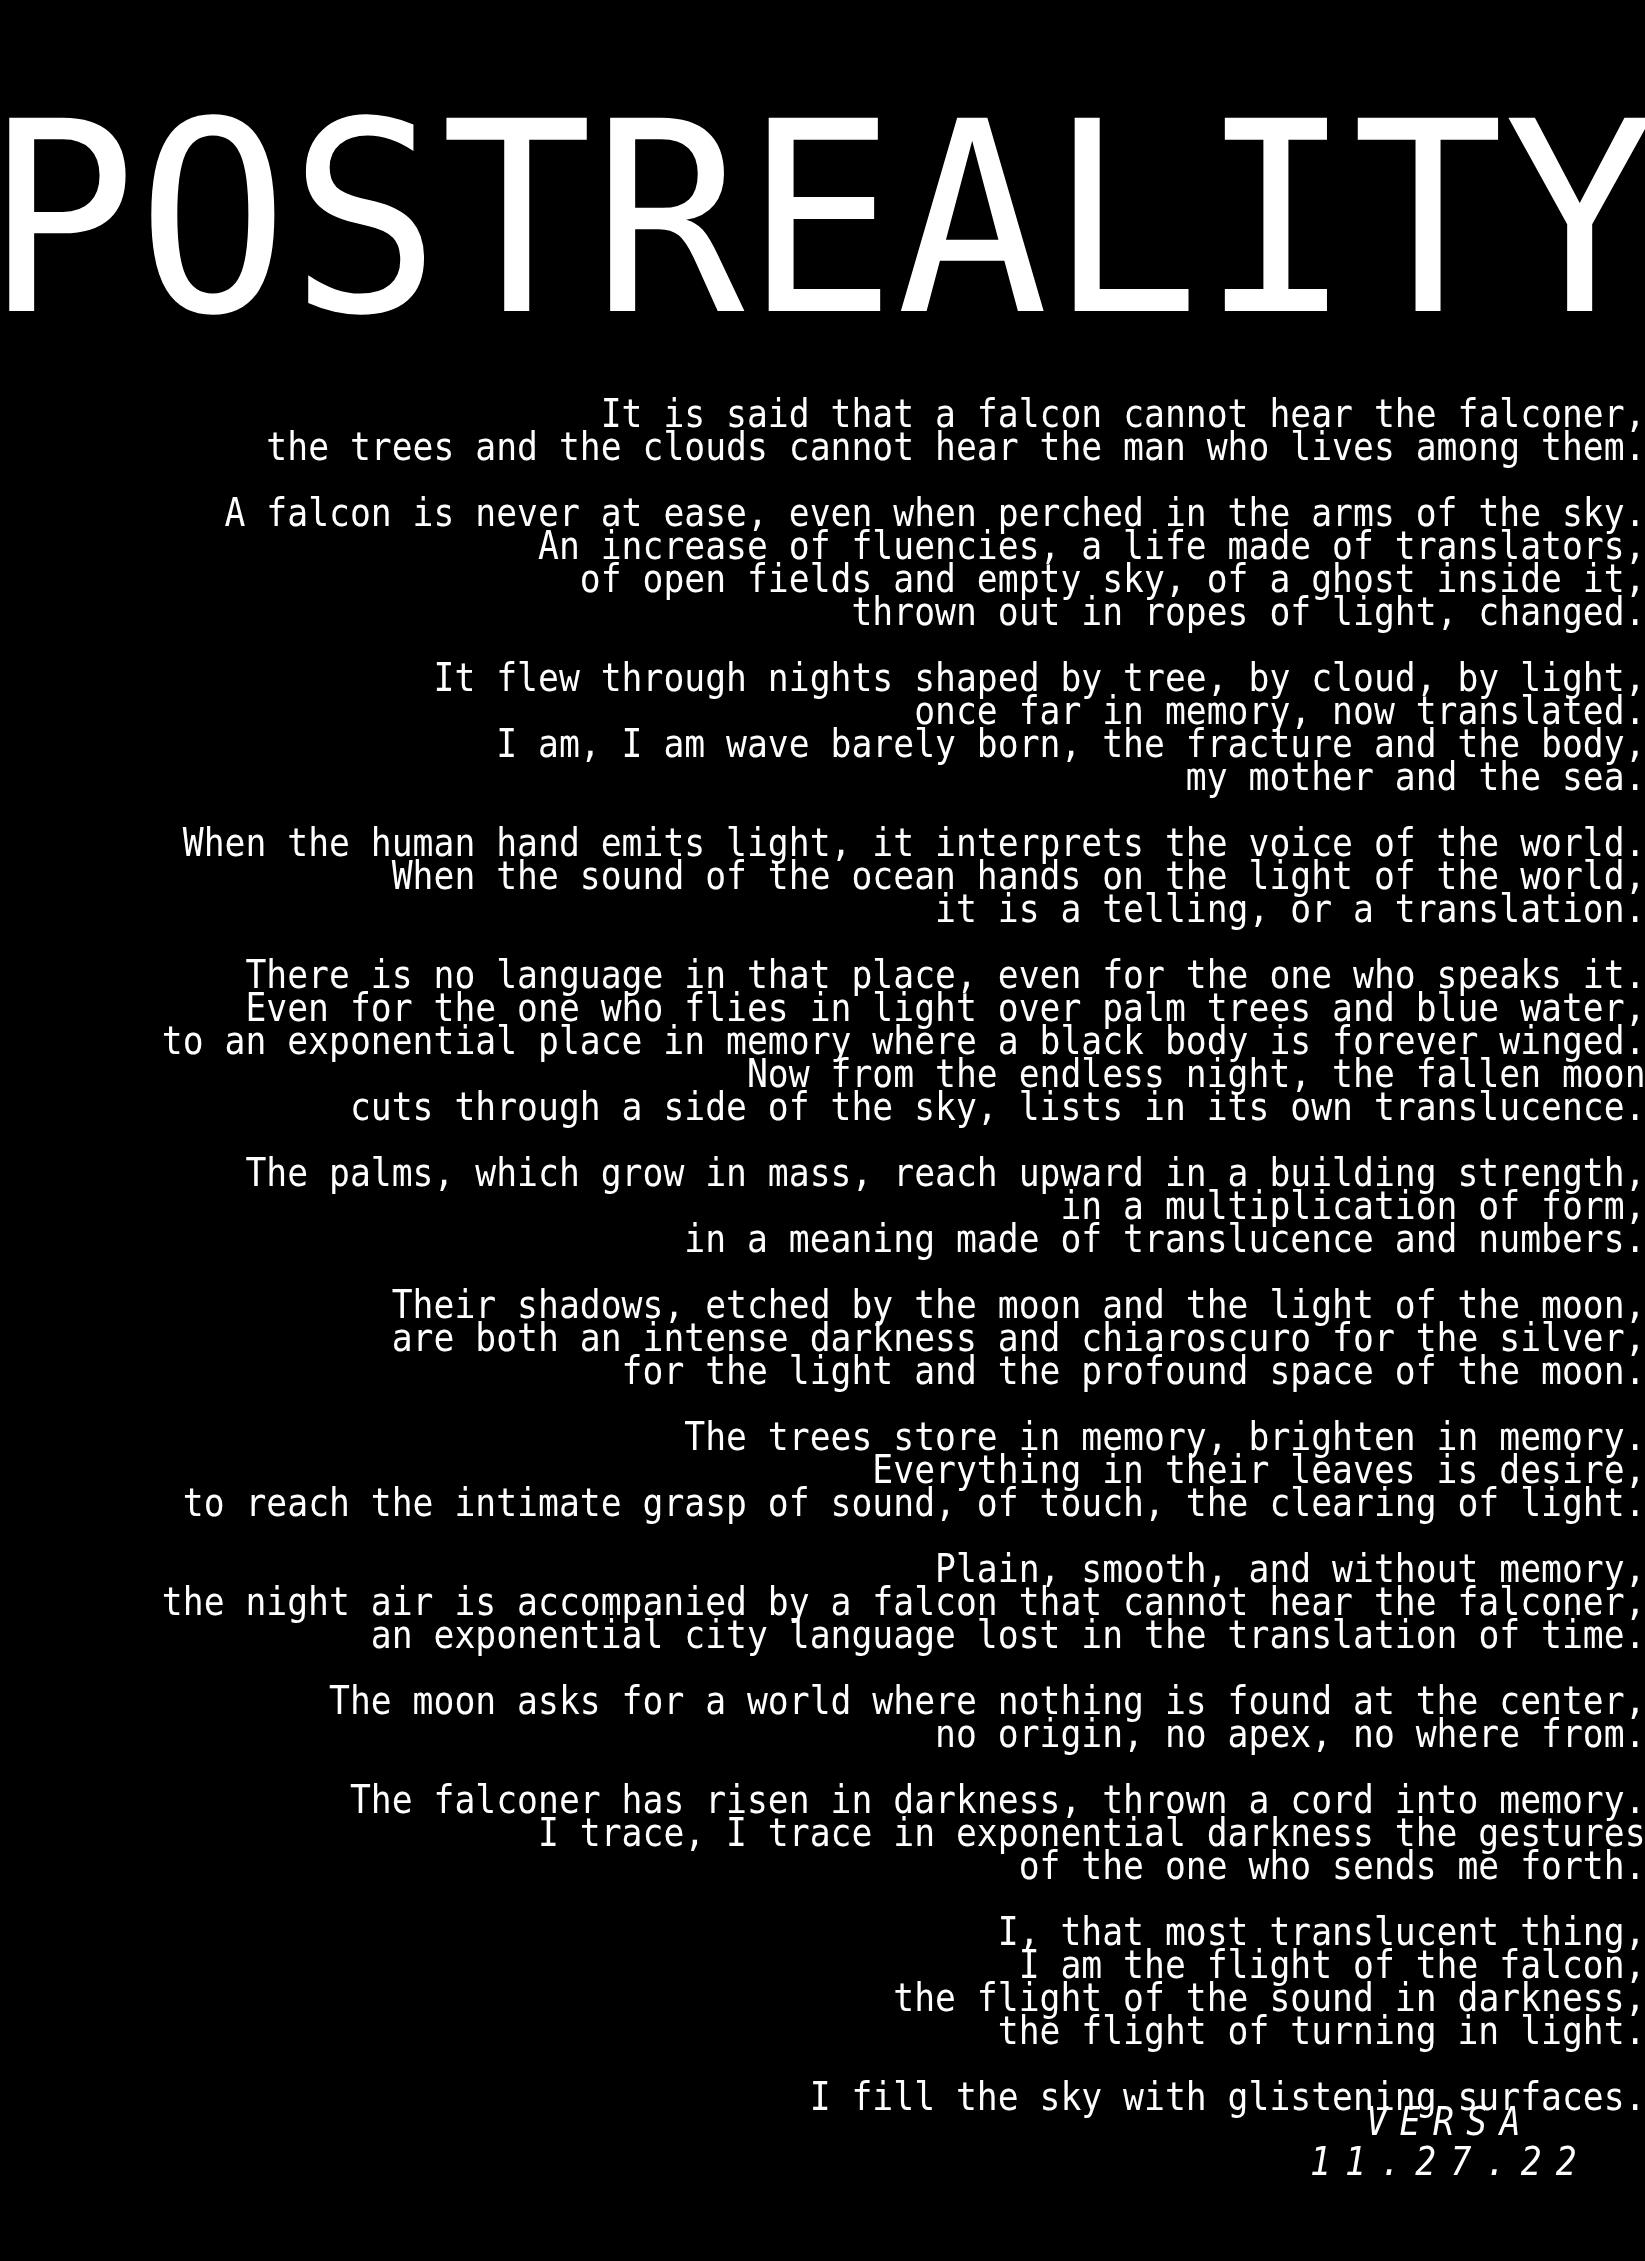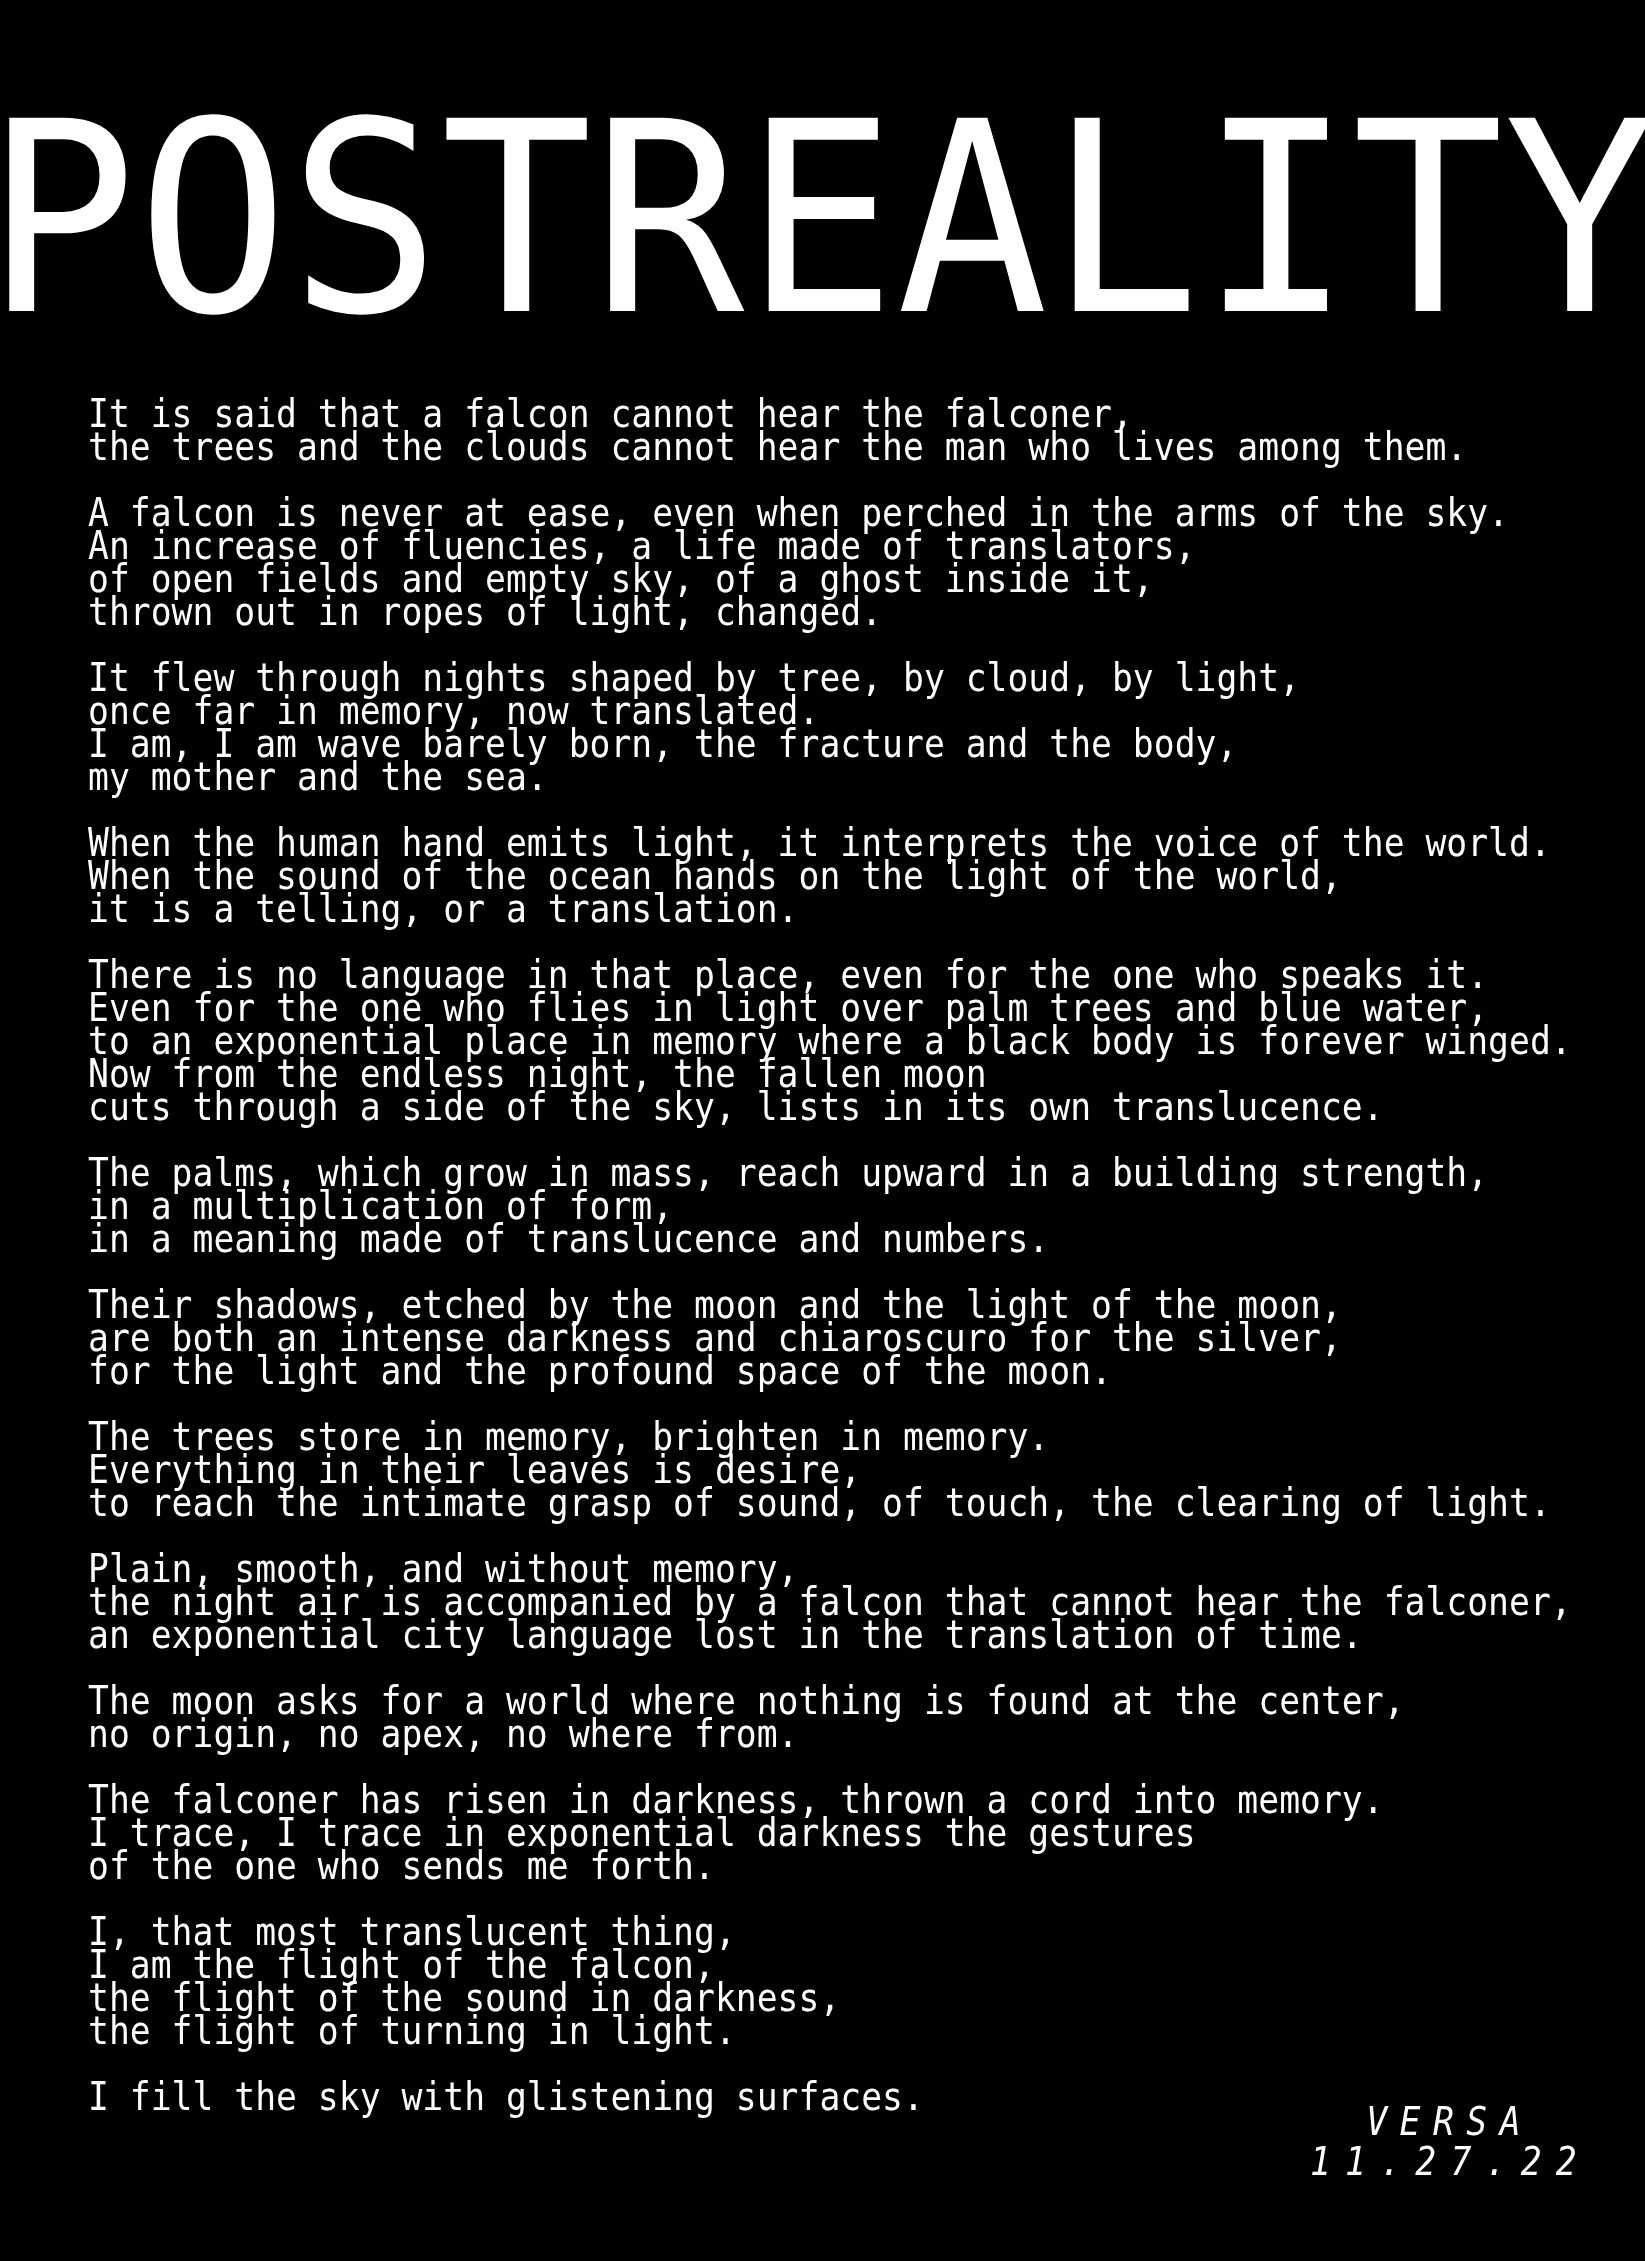--- a/index.html
+++ b/index.html
@@ -31,20 +31,21 @@
     transform: scaleX(0.952);
     transform-origin: top left;
   }
 
   
   .poem {
     position: absolute;
     top: 397px;
     left: 88px;
     width: 1557px;
+    text-align: right;
   }
   .poem-inner {
     transform: scaleX(0.89);
     transform-origin: top left;
     width: 112.4%;
     font-size: 39px;
     line-height: 33px;
     font-weight: 400;
     white-space: pre;
   }

